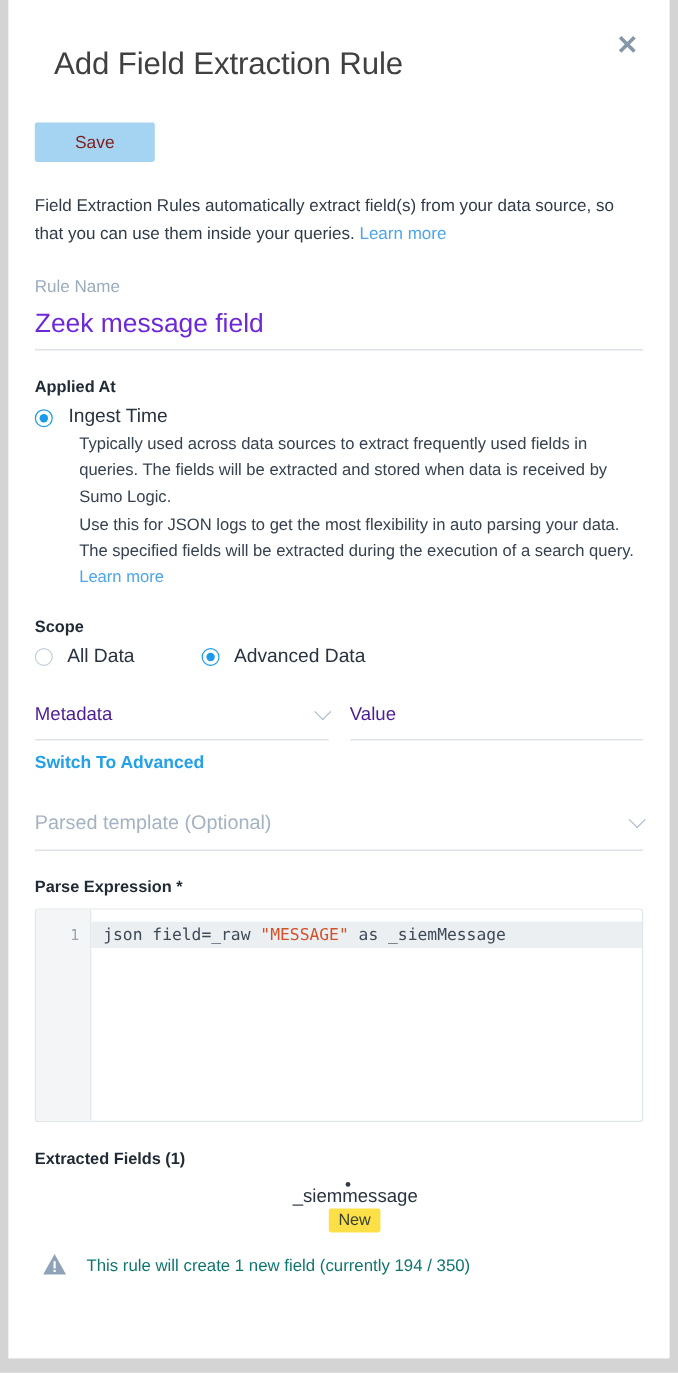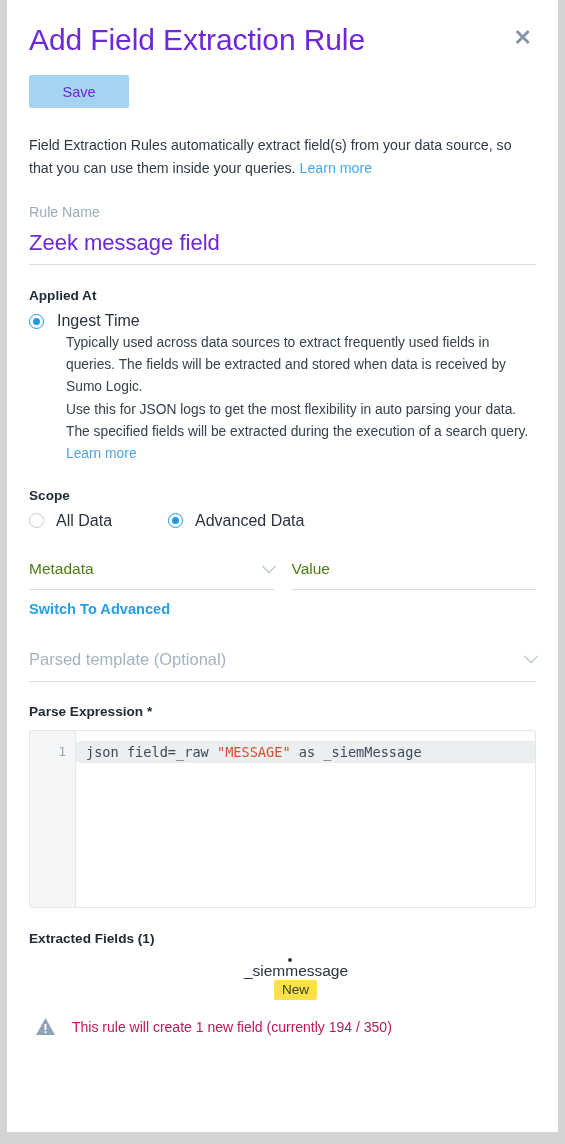--- a/index.html
+++ b/index.html
@@ -28,26 +28,26 @@
   }
 
   
   .header-row {
     display: flex;
     align-items: flex-start;
     justify-content: space-between;
     padding-top: 22px;
   }
   .dialog-title {
-    font-size: 30px;
+    font-size: 26px;
     font-weight: 400;
-    color: #6d28d9;
+    color: #404040;
     letter-spacing: -0.1px;
     line-height: 1.2;
-    margin: 0;
+    margin: 16px;
   }
   .close-x {
     font-size: 22px;
     line-height: 1;
     color: #8596a8;
     font-weight: 700;
     cursor: pointer;
     padding: 2px 4px 6px 10px;
     margin-top: 3px;
     user-select: none;
@@ -55,21 +55,21 @@
 
   
   .save-btn {
     margin-top: 17px;
     display: inline-flex;
     align-items: center;
     justify-content: center;
     width: 100px;
     height: 33px;
     background: #a4d4f2;
-    color: #6d28d9;
+    color: #7f1d1d;
     font-size: 14.5px;
     border: none;
     border-radius: 2px;
     font-family: "Liberation Sans", sans-serif;
     cursor: default;
   }
 
   
   .intro {
     margin-top: 26px;
@@ -183,21 +183,21 @@
   .mv-col-meta { width: 250px; }
   .mv-col-val  { width: 250px; margin-left: 18px; }
   .mv-inner {
     display: flex;
     align-items: center;
     justify-content: space-between;
     padding-bottom: 11px;
   }
   .mv-placeholder {
     font-size: 15.5px;
-    color: #4d7c0f;
+    color: #4c1d95;
   }
   .chev {
     width: 9px;
     height: 9px;
     border-right: 1.5px solid #a9bbcc;
     border-bottom: 1.5px solid #a9bbcc;
     transform: rotate(45deg) translate(-2px,-2px);
     flex: 0 0 auto;
   }
 
@@ -308,21 +308,21 @@
   }
   .warn-row {
     display: flex;
     align-items: center;
     margin-top: 17px;
     margin-left: 6px;
   }
   .warn-icon { flex: 0 0 auto; display: block; }
   .warn-text {
     font-size: 14px;
-    color: #be185d;
+    color: #0f766e;
     margin-left: 16px;
   }
 </style>
 </head>
 <body>
 
 <div id="panel">
   <div class="inner">
 
     

